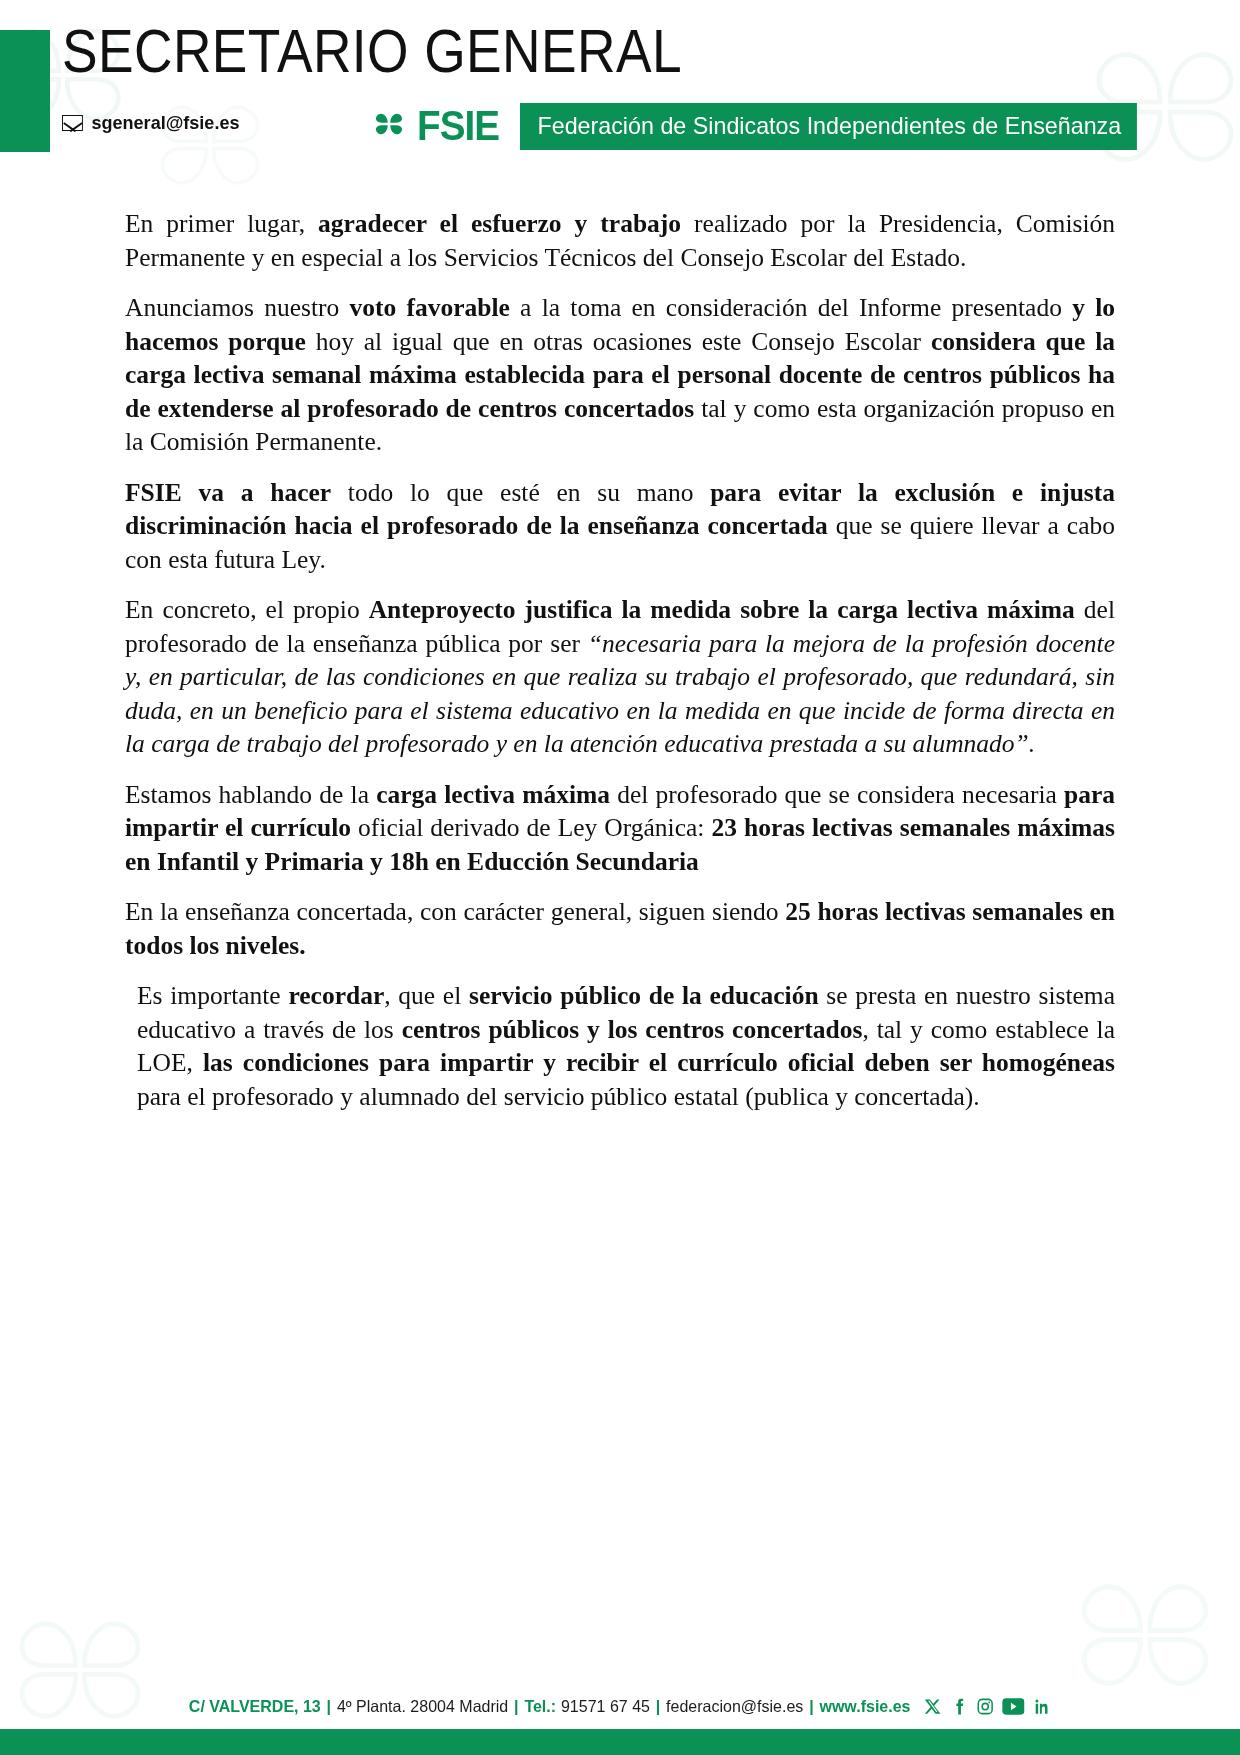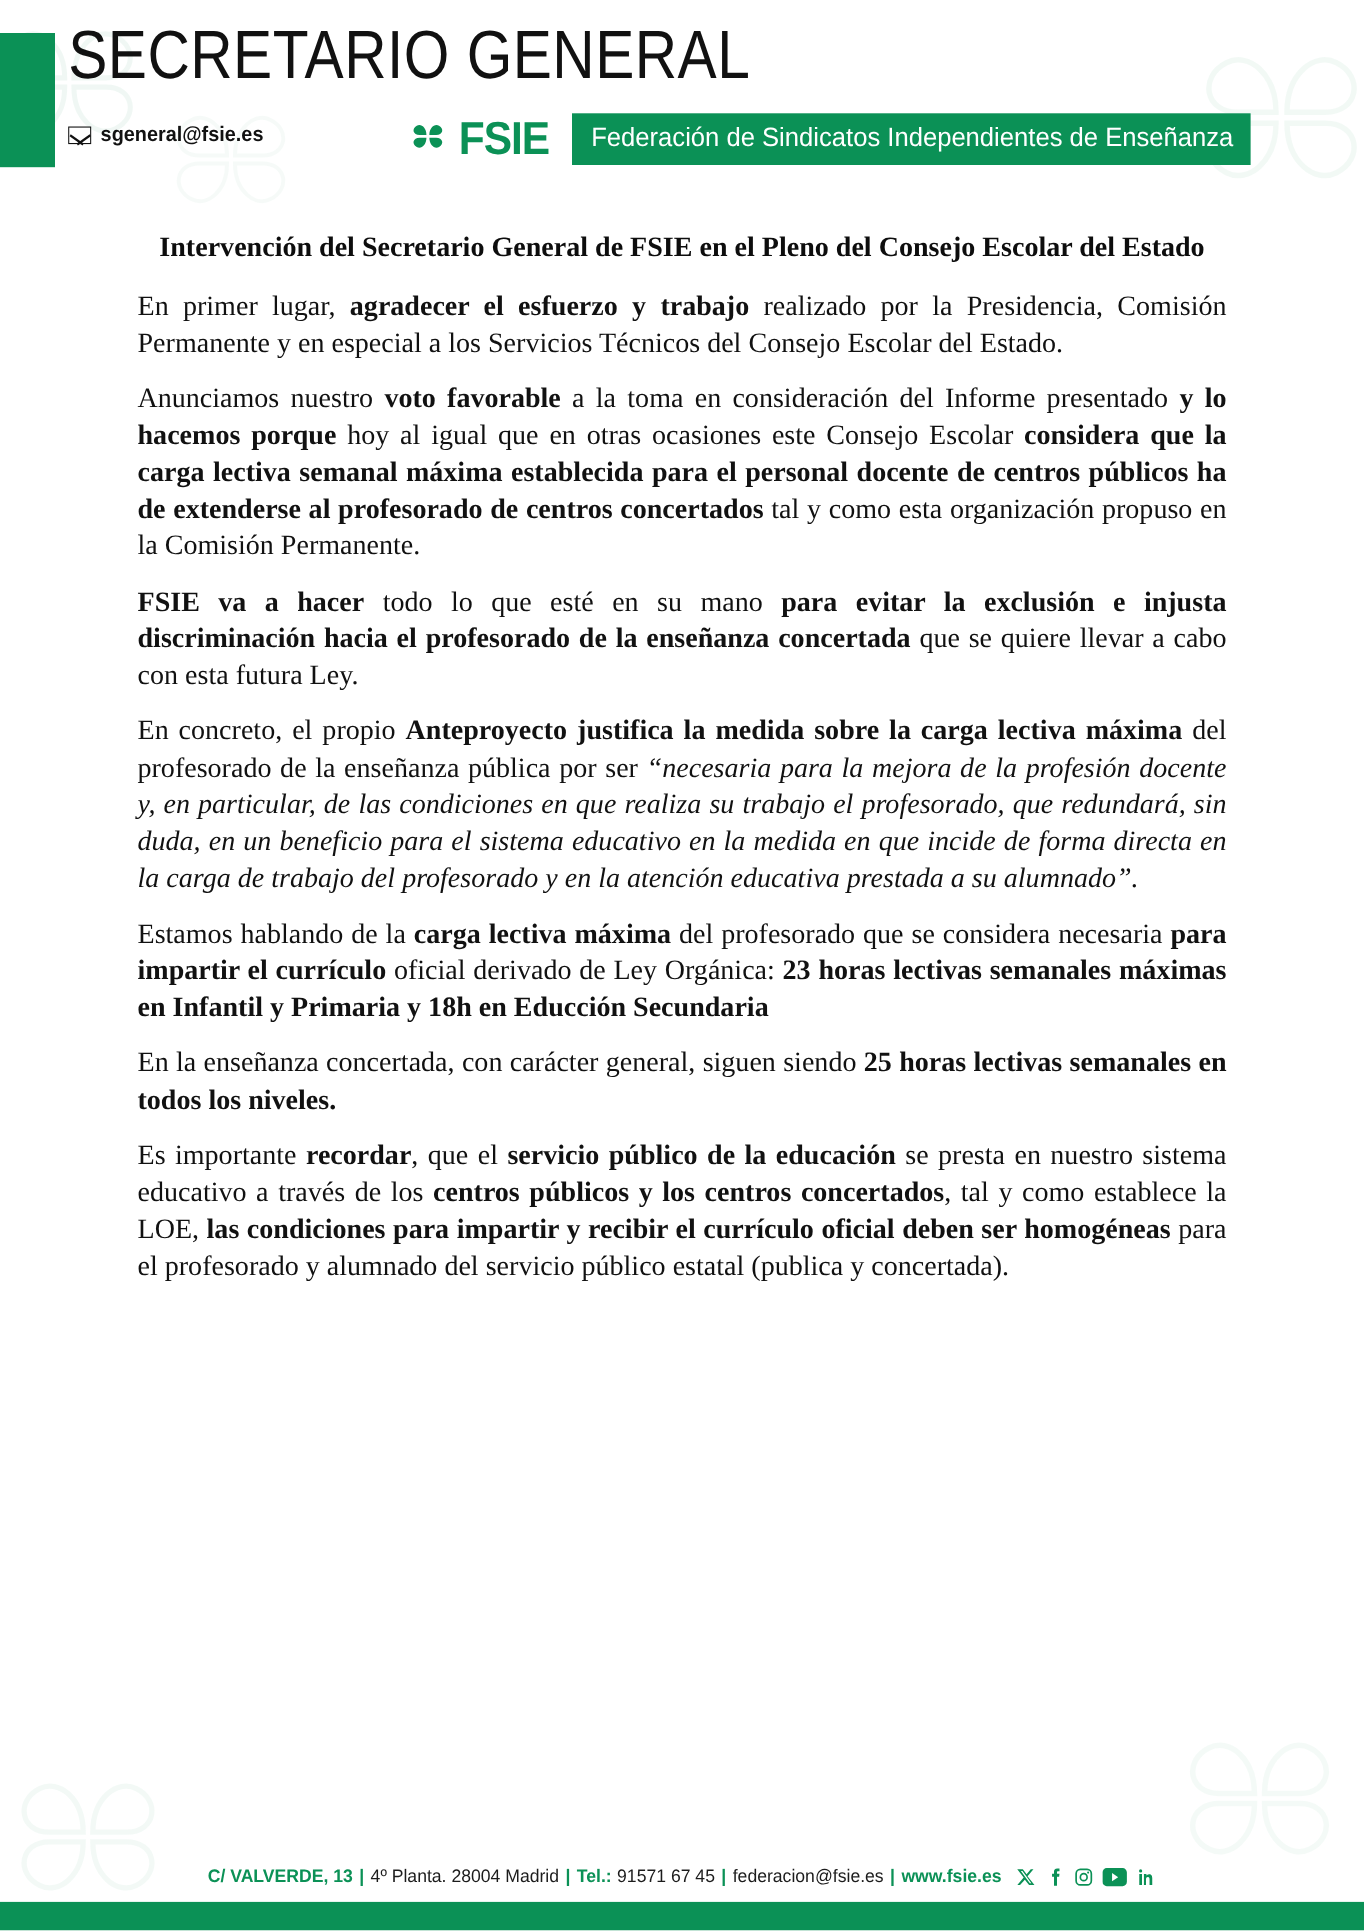--- a/index.html
+++ b/index.html
@@ -146,21 +146,21 @@
     padding: 0 14px;
   }
   p.para {
     margin: 0 0 17px 0;
     font-size: 25.5px;
     line-height: 33.5px;
     text-align: justify;
     color: #111111;
     hyphens: none;
   }
-  p.para:last-child { margin-bottom: 0; }
+  p.para:last-child { margin-bottom: 0; margin-left: 12px; }
   .b { font-weight: bold; }
   .i { font-style: italic; }
   .bi { font-weight: normal; font-style: italic; }
 
   
   .footer {
     position: absolute;
     left: 0;
     bottom: 0;
     width: 1240px;
@@ -273,21 +273,20 @@
           </g>
         </svg>
       </span>
       <span class="fsie-word">FSIE</span>
     </div>
     <div class="brand-bar">Federación de Sindicatos Independientes de Enseñanza</div>
   </div>
 </div>
 
 <div class="content">
-  <h1 class="doc-title">Intervención del Secretario General de FSIE en el Pleno del Consejo Escolar del Estado</h1>
   <div id="paragraphs">
       <p class="para"><span>En primer lugar, </span><span class="b">agradecer el esfuerzo y trabajo</span><span> realizado por la Presidencia, Comisión Permanente y en especial a los Servicios Técnicos del Consejo Escolar del Estado.</span></p>
       <p class="para"><span>Anunciamos nuestro </span><span class="b">voto favorable</span><span> a la toma en consideración del Informe presentado </span><span class="b">y lo hacemos porque</span><span> hoy al igual que en otras ocasiones este Consejo Escolar </span><span class="b">considera que la carga lectiva semanal máxima establecida para el personal docente de centros públicos ha de extenderse al profesorado de centros concertados</span><span> tal y como esta organización propuso en la Comisión Permanente.</span></p>
       <p class="para"><span class="b">FSIE va a hacer</span><span> todo lo que esté en su mano </span><span class="b">para evitar la exclusión e injusta discriminación hacia el profesorado de la enseñanza concertada</span><span> que se quiere llevar a cabo con esta futura Ley.</span></p>
       <p class="para"><span>En concreto, el propio </span><span class="b">Anteproyecto justifica la medida sobre la carga lectiva máxima</span><span> del profesorado de la enseñanza pública por ser </span><span class="i">“necesaria para la </span><span class="bi">mejora de la profesión docente</span><span class="i"> y, en particular, de las </span><span class="bi">condiciones en que realiza su trabajo</span><span class="i"> el profesorado, que redundará, sin duda, en </span><span class="bi">un beneficio para el sistema educativo</span><span class="i"> en la medida en que incide de forma directa en la carga de trabajo del profesorado y en la atención educativa prestada a su alumnado”.</span></p>
       <p class="para"><span>Estamos hablando de la </span><span class="b">carga lectiva máxima</span><span> del profesorado que se considera necesaria </span><span class="b">para impartir el currículo</span><span> oficial derivado de Ley Orgánica: </span><span class="b">23 horas lectivas semanales máximas en Infantil y Primaria y 18h en Educción Secundaria</span></p>
       <p class="para"><span>En la enseñanza concertada, con carácter general, siguen siendo </span><span class="b">25 horas lectivas semanales en todos los niveles.</span></p>
       <p class="para"><span>Es importante </span><span class="b">recordar</span><span>, que el </span><span class="b">servicio público de la educación</span><span> se presta en nuestro sistema educativo a través de los </span><span class="b">centros públicos y los centros concertados</span><span>, tal y como establece la LOE, </span><span class="b">las condiciones para impartir y recibir el currículo oficial deben ser homogéneas</span><span> para el profesorado y alumnado del servicio público estatal (publica y concertada).</span></p>
     </div>
 </div>

